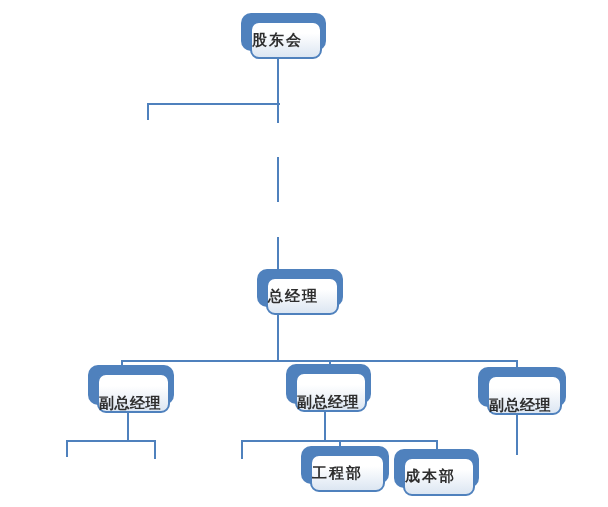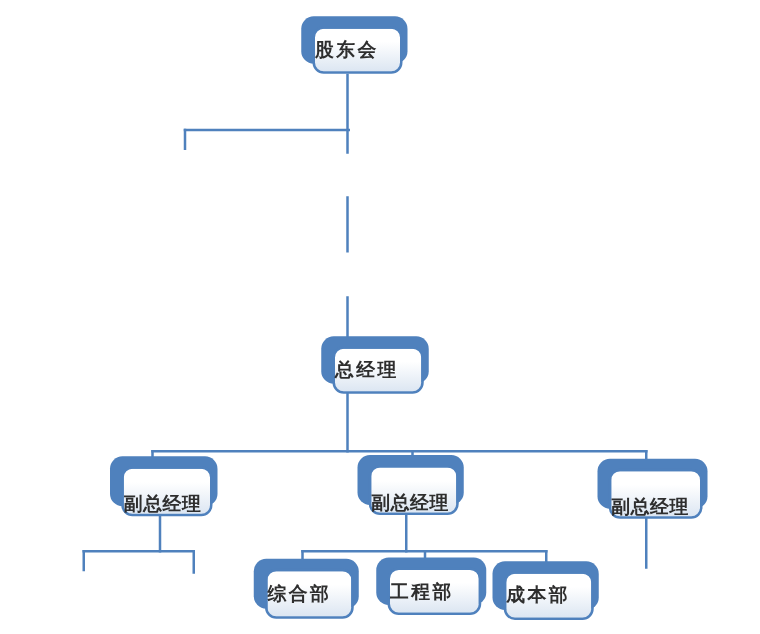--- a/index.html
+++ b/index.html
@@ -100,26 +100,20 @@
 
   <div class="node s4" style="left:487px;top:375px;width:75px;height:40px">
     <span class="shadow"></span>
     <span class="face">
         <span class="lbl">副总经理</span>
       </span>
   </div>
 
 
 
-  <div class="node s3" style="left:212px;top:455px;width:71px;height:40px">
-    <span class="shadow"></span>
-    <span class="face">
-        <span class="lbl">综合部</span>
-      </span>
-  </div>
 
   <div class="node s3" style="left:310px;top:454px;width:75px;height:38px">
     <span class="shadow"></span>
     <span class="face">
         <span class="lbl">工程部</span>
       </span>
   </div>
 
   <div class="node s3" style="left:403px;top:457px;width:72px;height:39px">
     <span class="shadow"></span>

